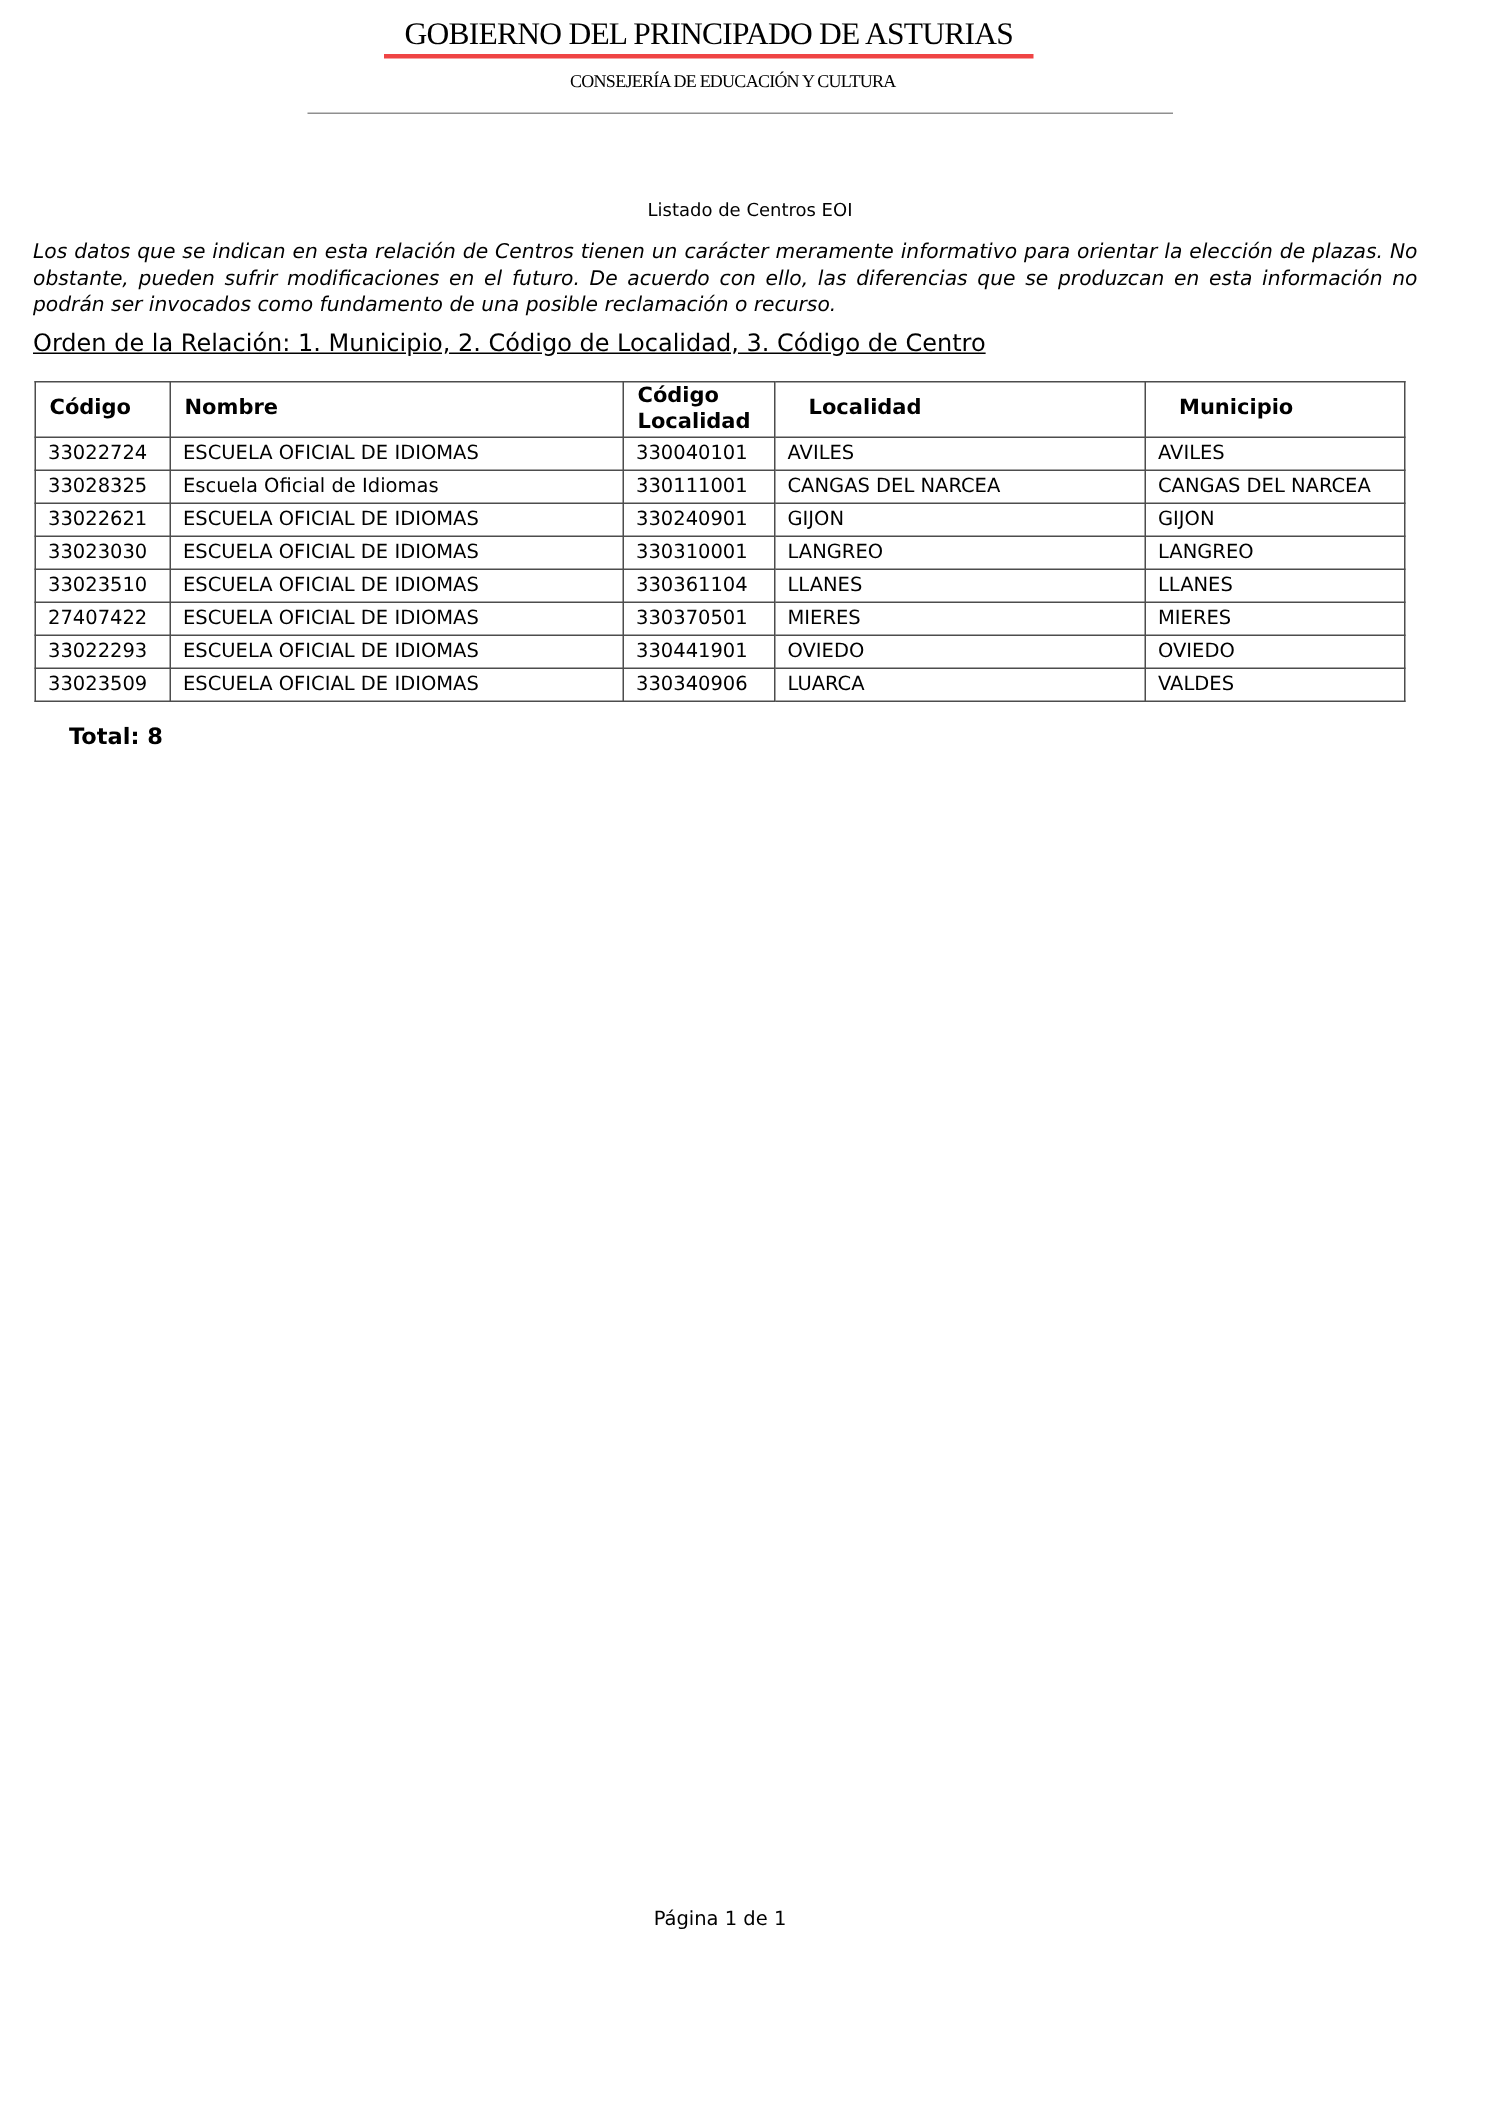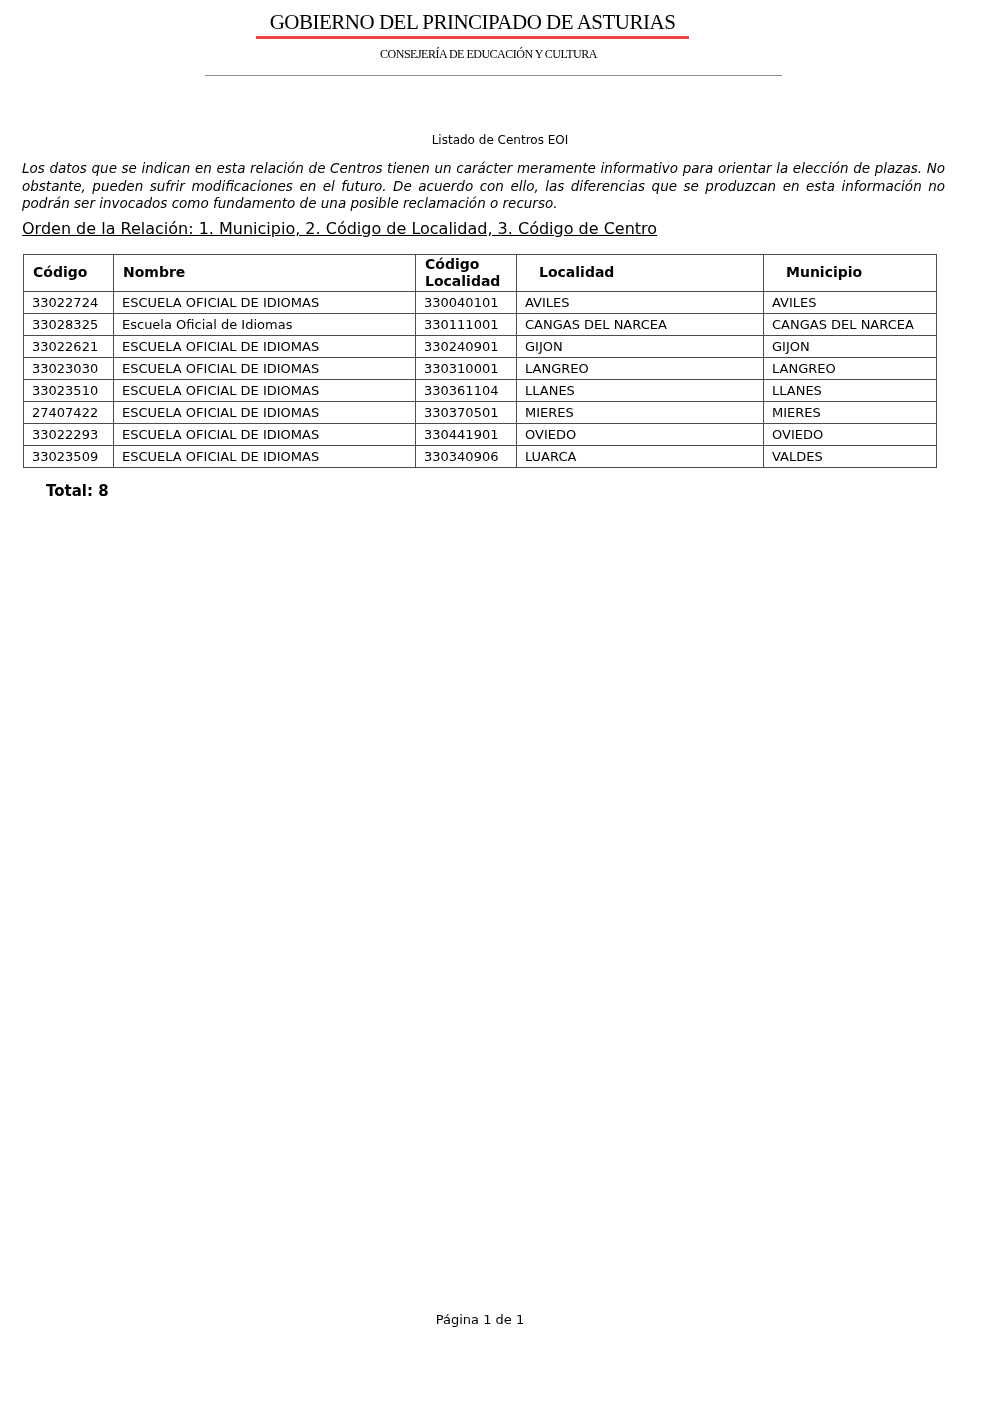--- a/index.html
+++ b/index.html
@@ -98,21 +98,21 @@
     margin-top: 41px;
   }
   
   .total {
     margin: 14px 0 0 46px;
     font-size: 15px;
     font-weight: bold;
   }
   .footer {
     position: absolute;
-    top: 1312px;
+    top: 1272px;
     left: 0;
     width: 960px;
     text-align: center;
     font-size: 13px;
   }
 </style>
 </head>
 <body>
 
 <div class="page">

